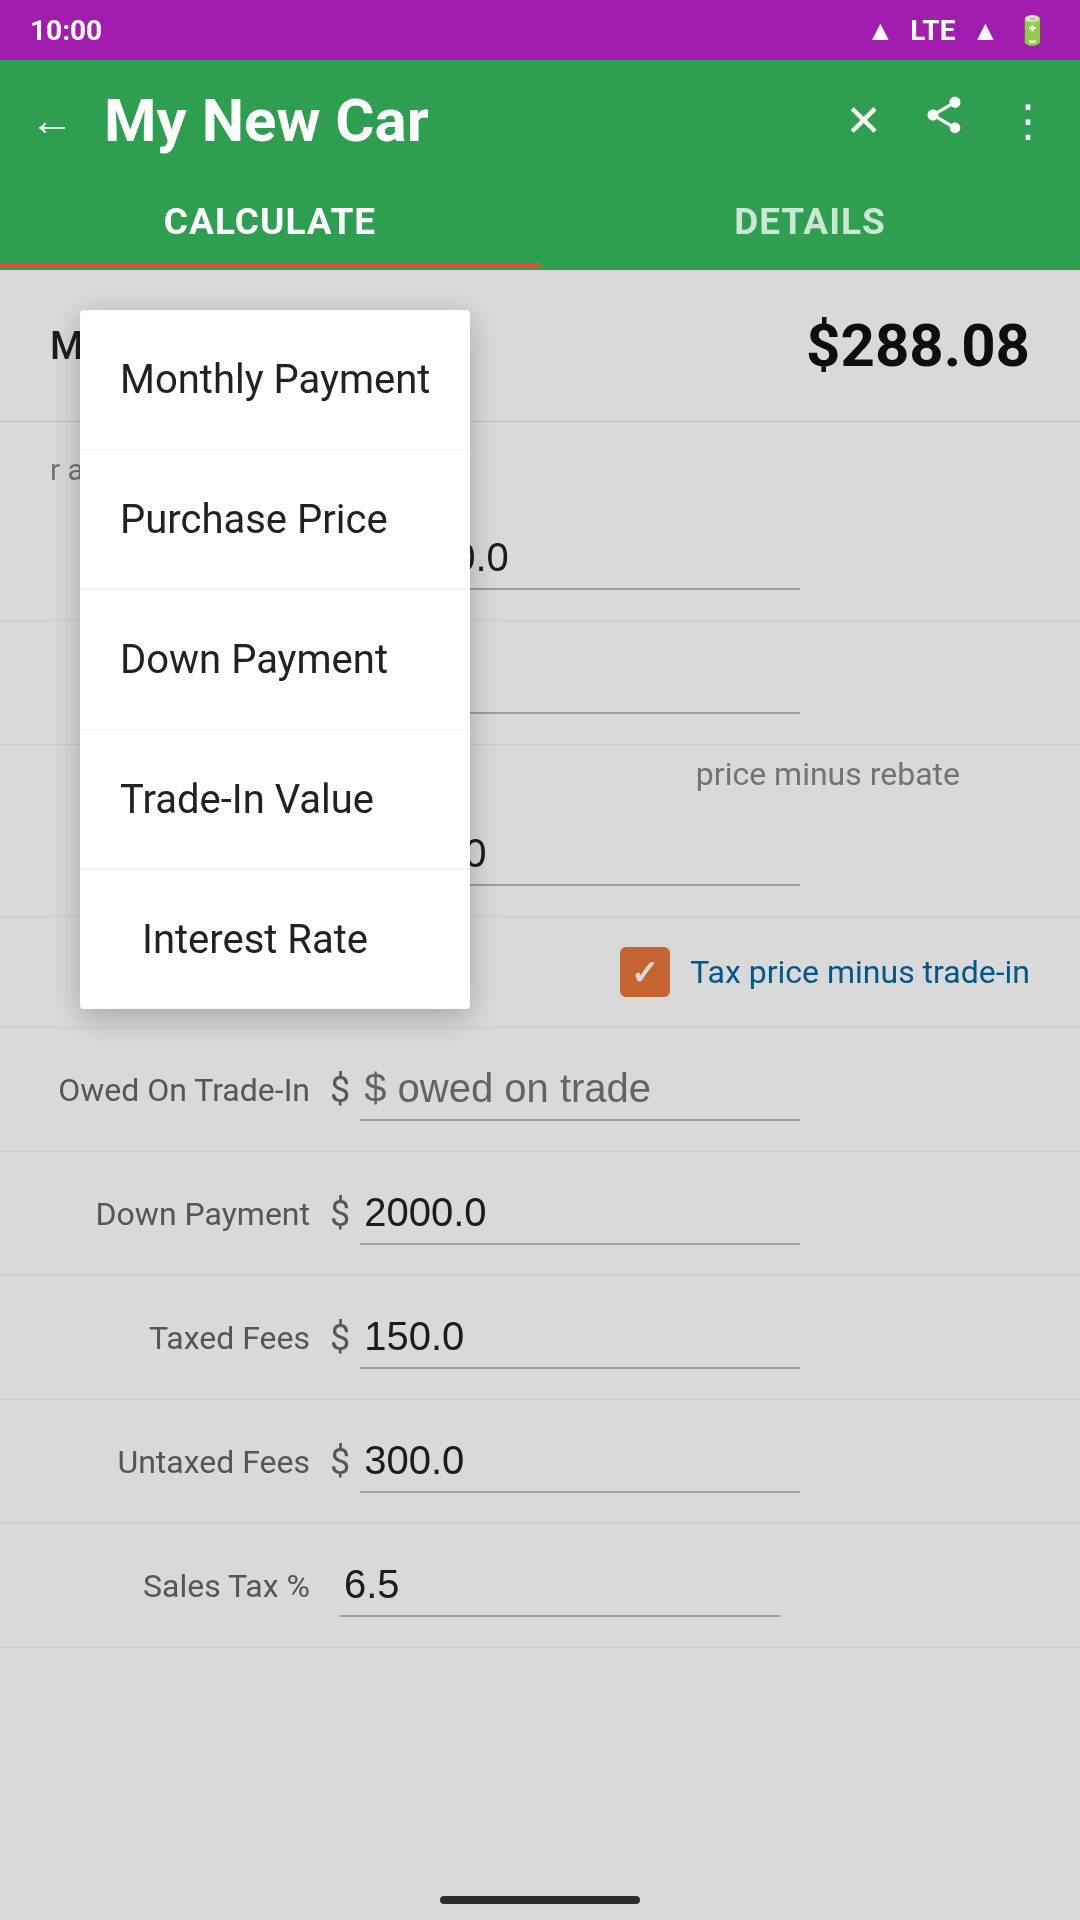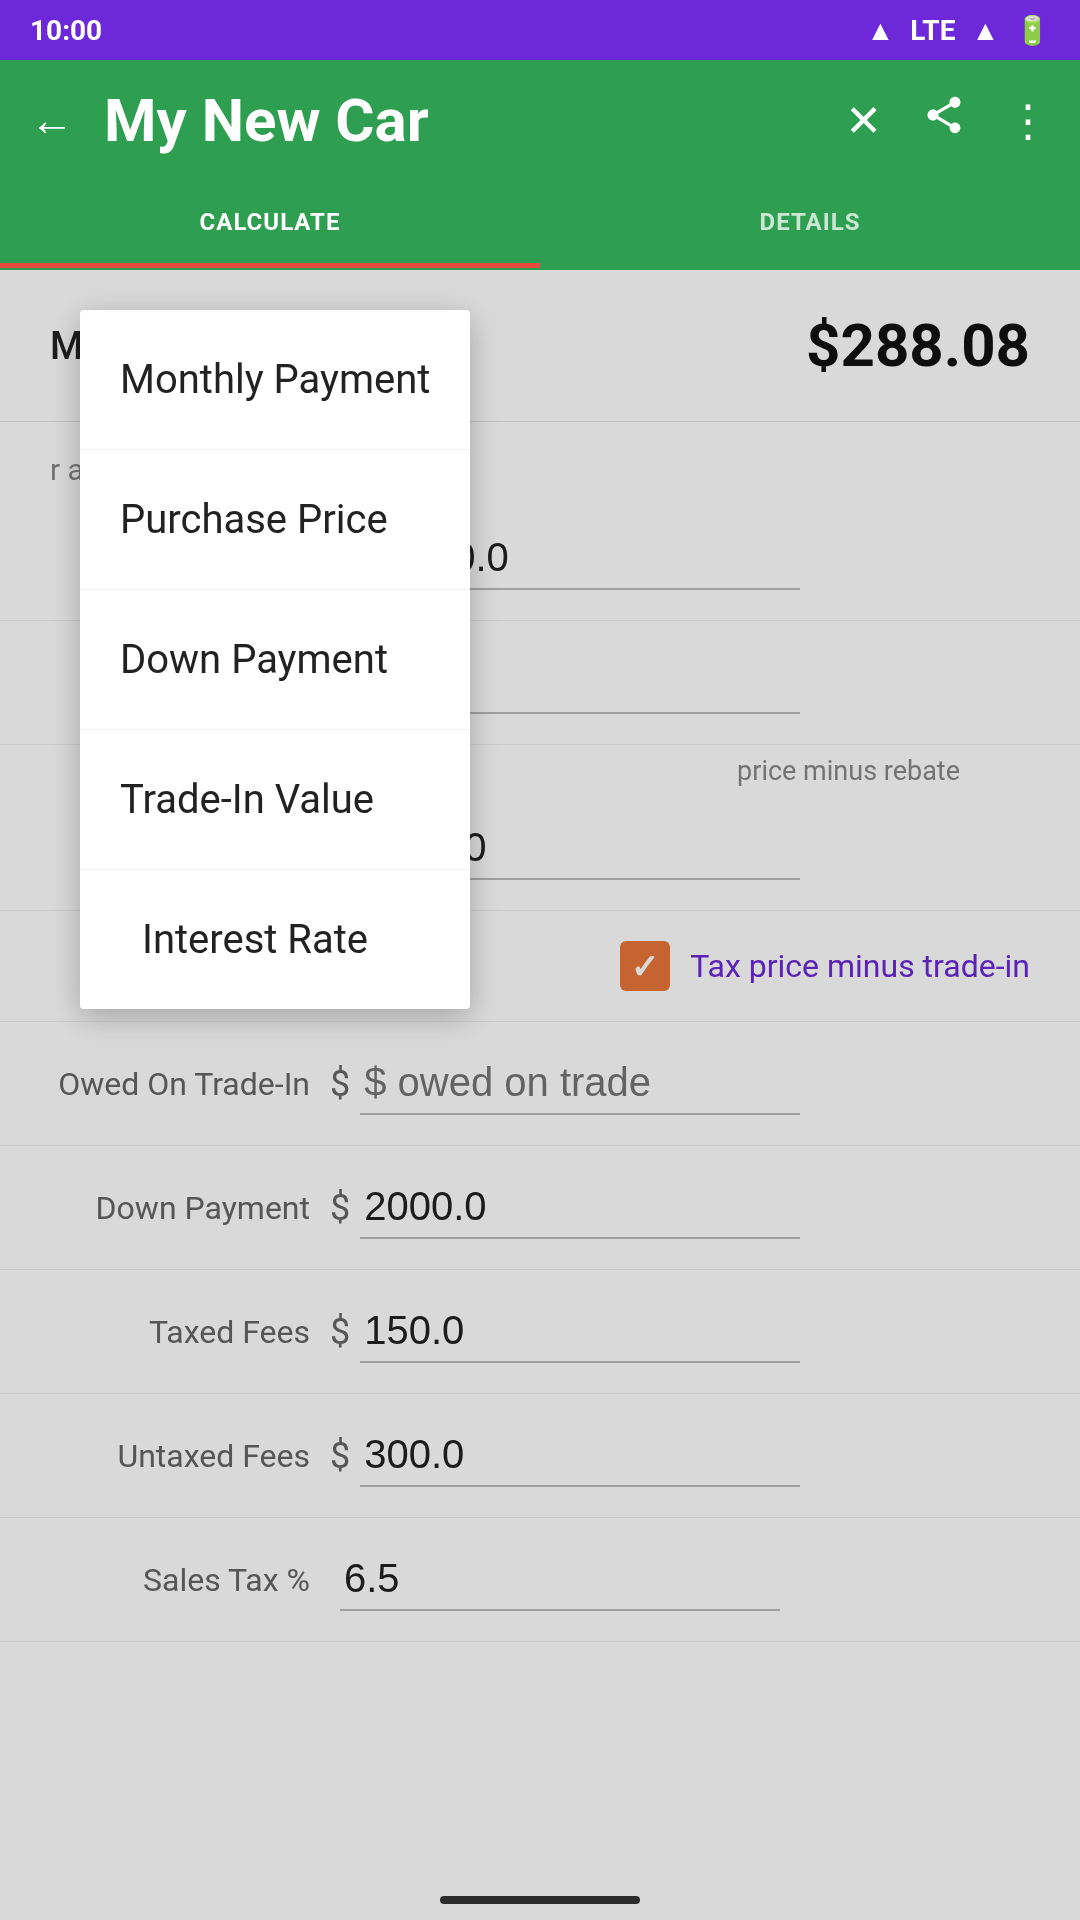--- a/index.html
+++ b/index.html
@@ -8,21 +8,21 @@
       width: 1080px;
       min-height: 1920px;
       font-family: 'Roboto', Arial, sans-serif;
       background: #f5f5f5;
       position: relative;
       overflow-x: hidden;
     }
 
     
     .status-bar {
-      background: #6d28d9;
+      background: #a21caf;
       height: 60px;
       display: flex;
       align-items: center;
       justify-content: space-between;
       padding: 0 30px;
       color: white;
       font-size: 28px;
       font-weight: bold;
     }
     .status-right {
@@ -65,21 +65,21 @@
       display: flex;
       height: 90px;
       border-bottom: 2px solid #2e9e50;
     }
     .tab {
       flex: 1;
       display: flex;
       align-items: center;
       justify-content: center;
       color: rgba(255,255,255,0.75);
-      font-size: 24px;
+      font-size: 37px;
       font-weight: bold;
       letter-spacing: 1px;
       cursor: pointer;
       border-bottom: 5px solid transparent;
     }
     .tab.active {
       color: white;
       border-bottom: 5px solid #e74c3c;
     }
 
@@ -171,21 +171,21 @@
       justify-content: center;
       margin-right: 20px;
     }
     .checkbox-orange .check {
       color: white;
       font-size: 34px;
       font-weight: bold;
     }
     .checkbox-label {
       font-size: 32px;
-      color: #6d28d9;
+      color: #0369a1;
     }
 
     
     .dropdown-overlay {
       position: absolute;
       top: 0;
       left: 0;
       right: 0;
       bottom: 0;
       background: rgba(0,0,0,0.15);
@@ -280,21 +280,21 @@
     <input class="form-input" type="text" value="20000.0" style="">
   </div>
 
   <div class="form-row">
     <span class="form-label">Trade-In Value</span>
     <span class="form-currency">$</span>
     <input class="form-input" type="text" value="500.0" style="">
   </div>
 
   <div style="padding: 10px 50px 0; text-align: right; padding-right: 120px;">
-    <span style="font-size:27px; color:#888;">price minus rebate</span>
+    <span style="font-size:32px; color:#888;">price minus rebate</span>
   </div>
 
   <div class="form-row">
     <span class="form-label">Rebate</span>
     <span class="form-currency">$</span>
     <input class="form-input" type="text" value="3000.0" style="">
   </div>
 
   <div class="checkbox-row">
     <div class="checkbox-orange">

